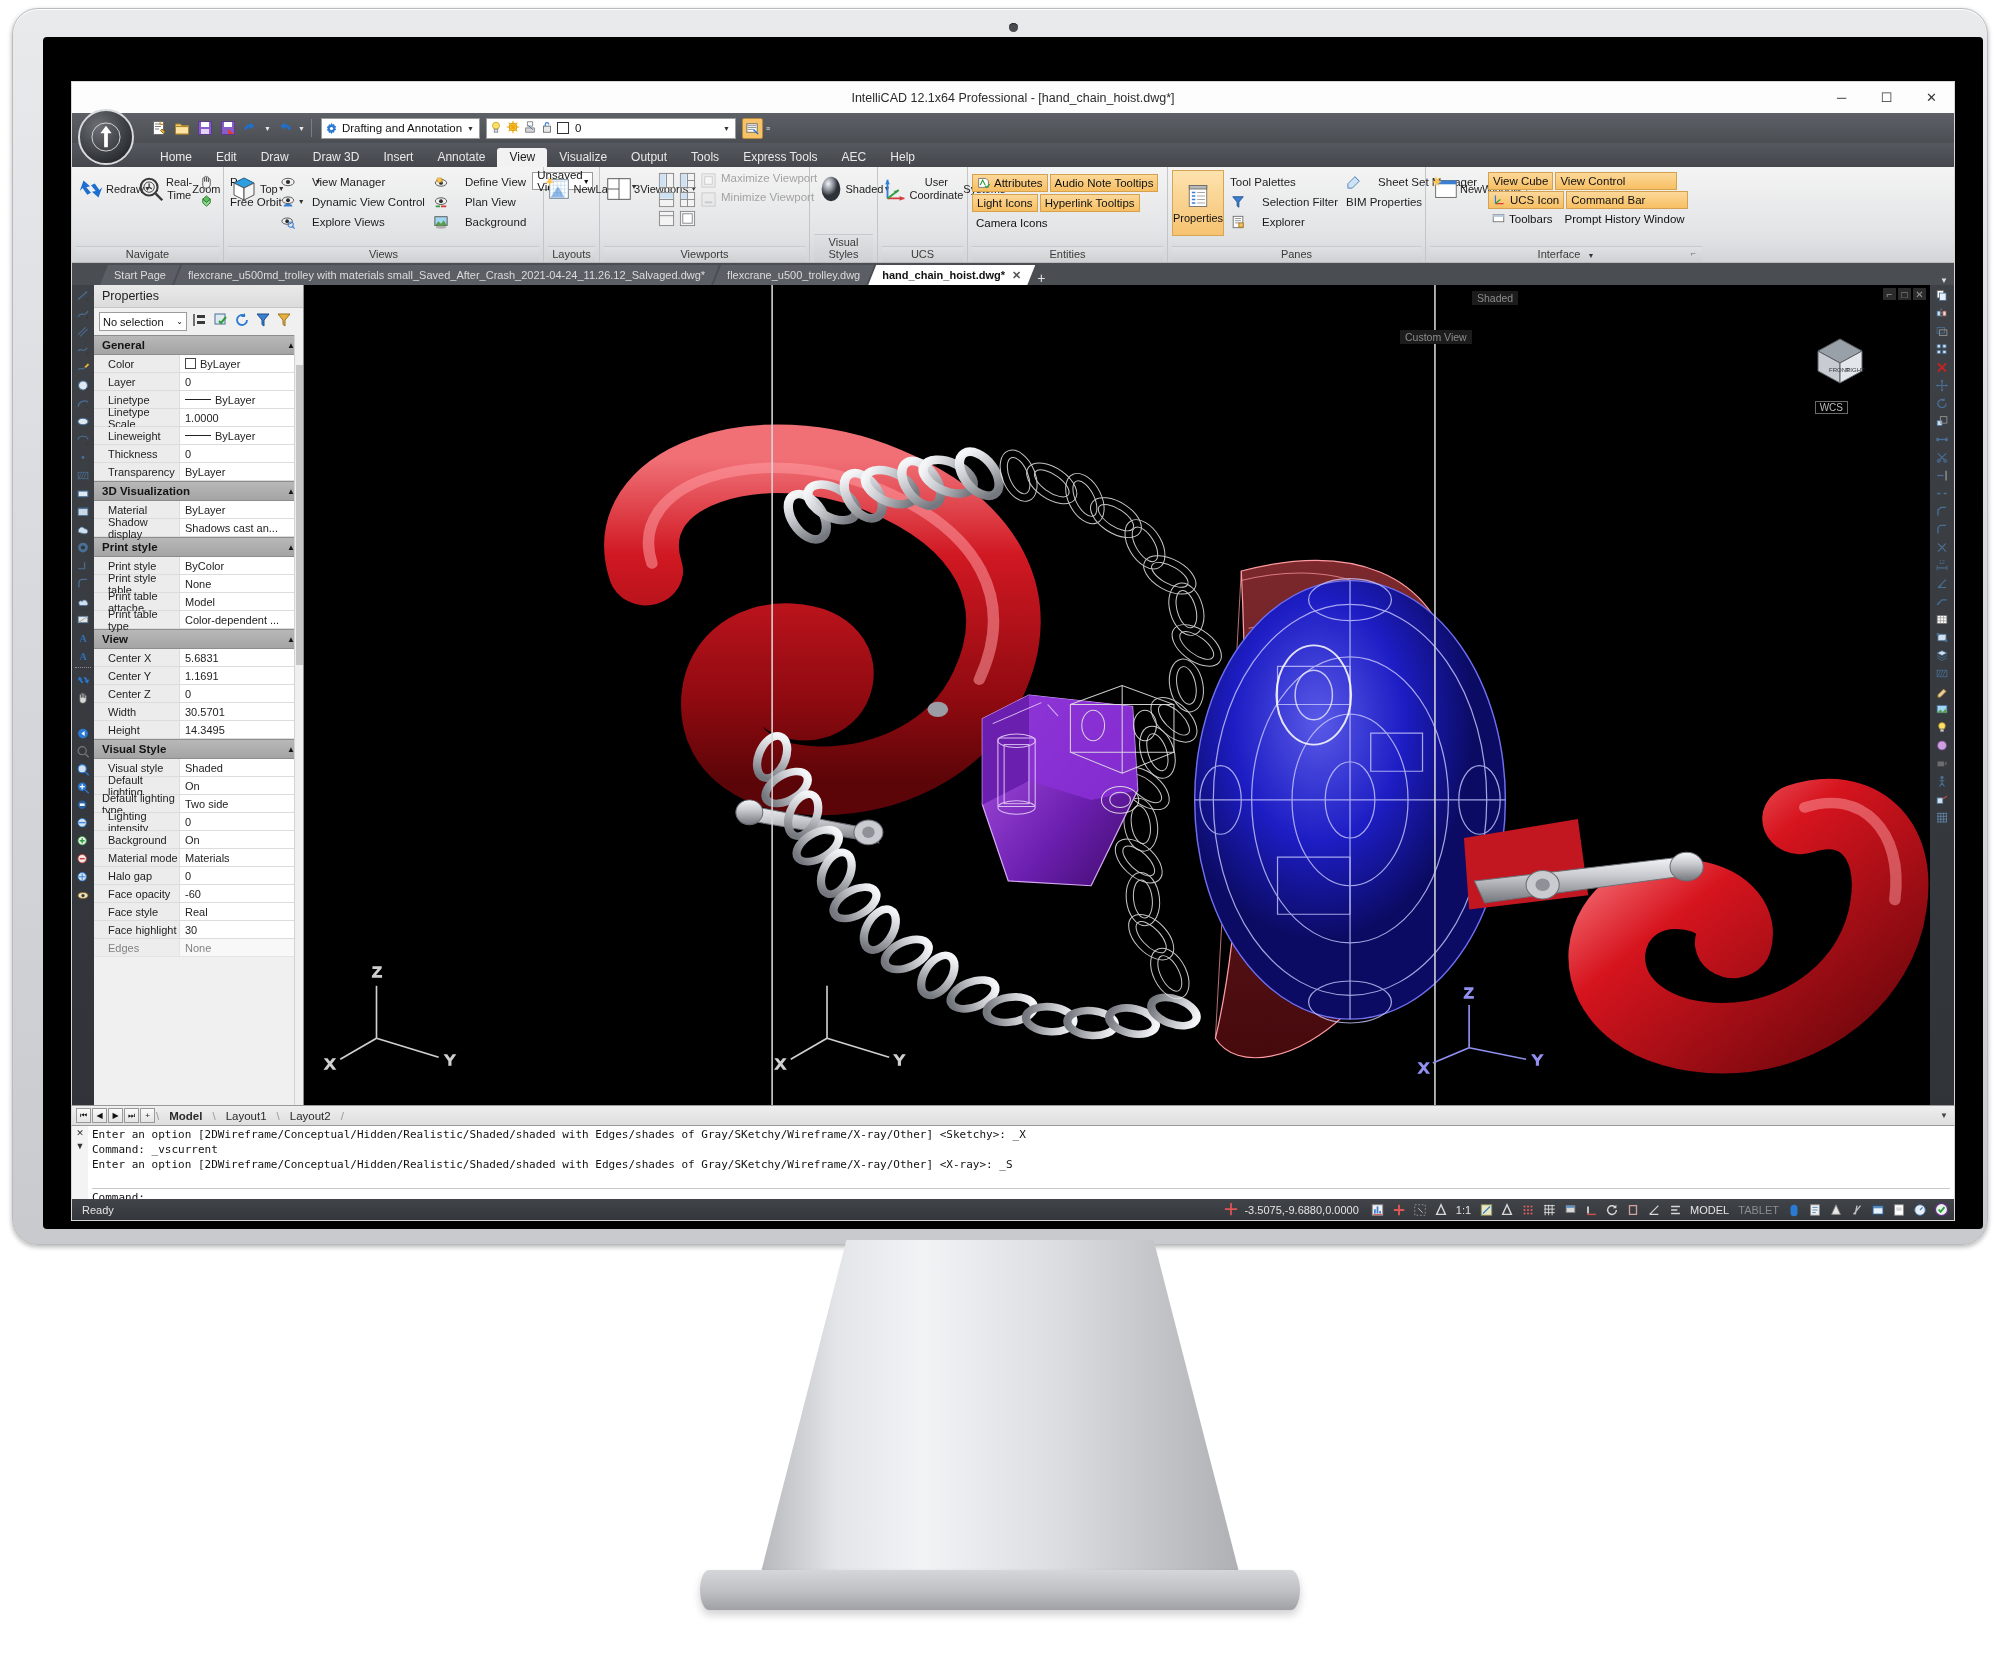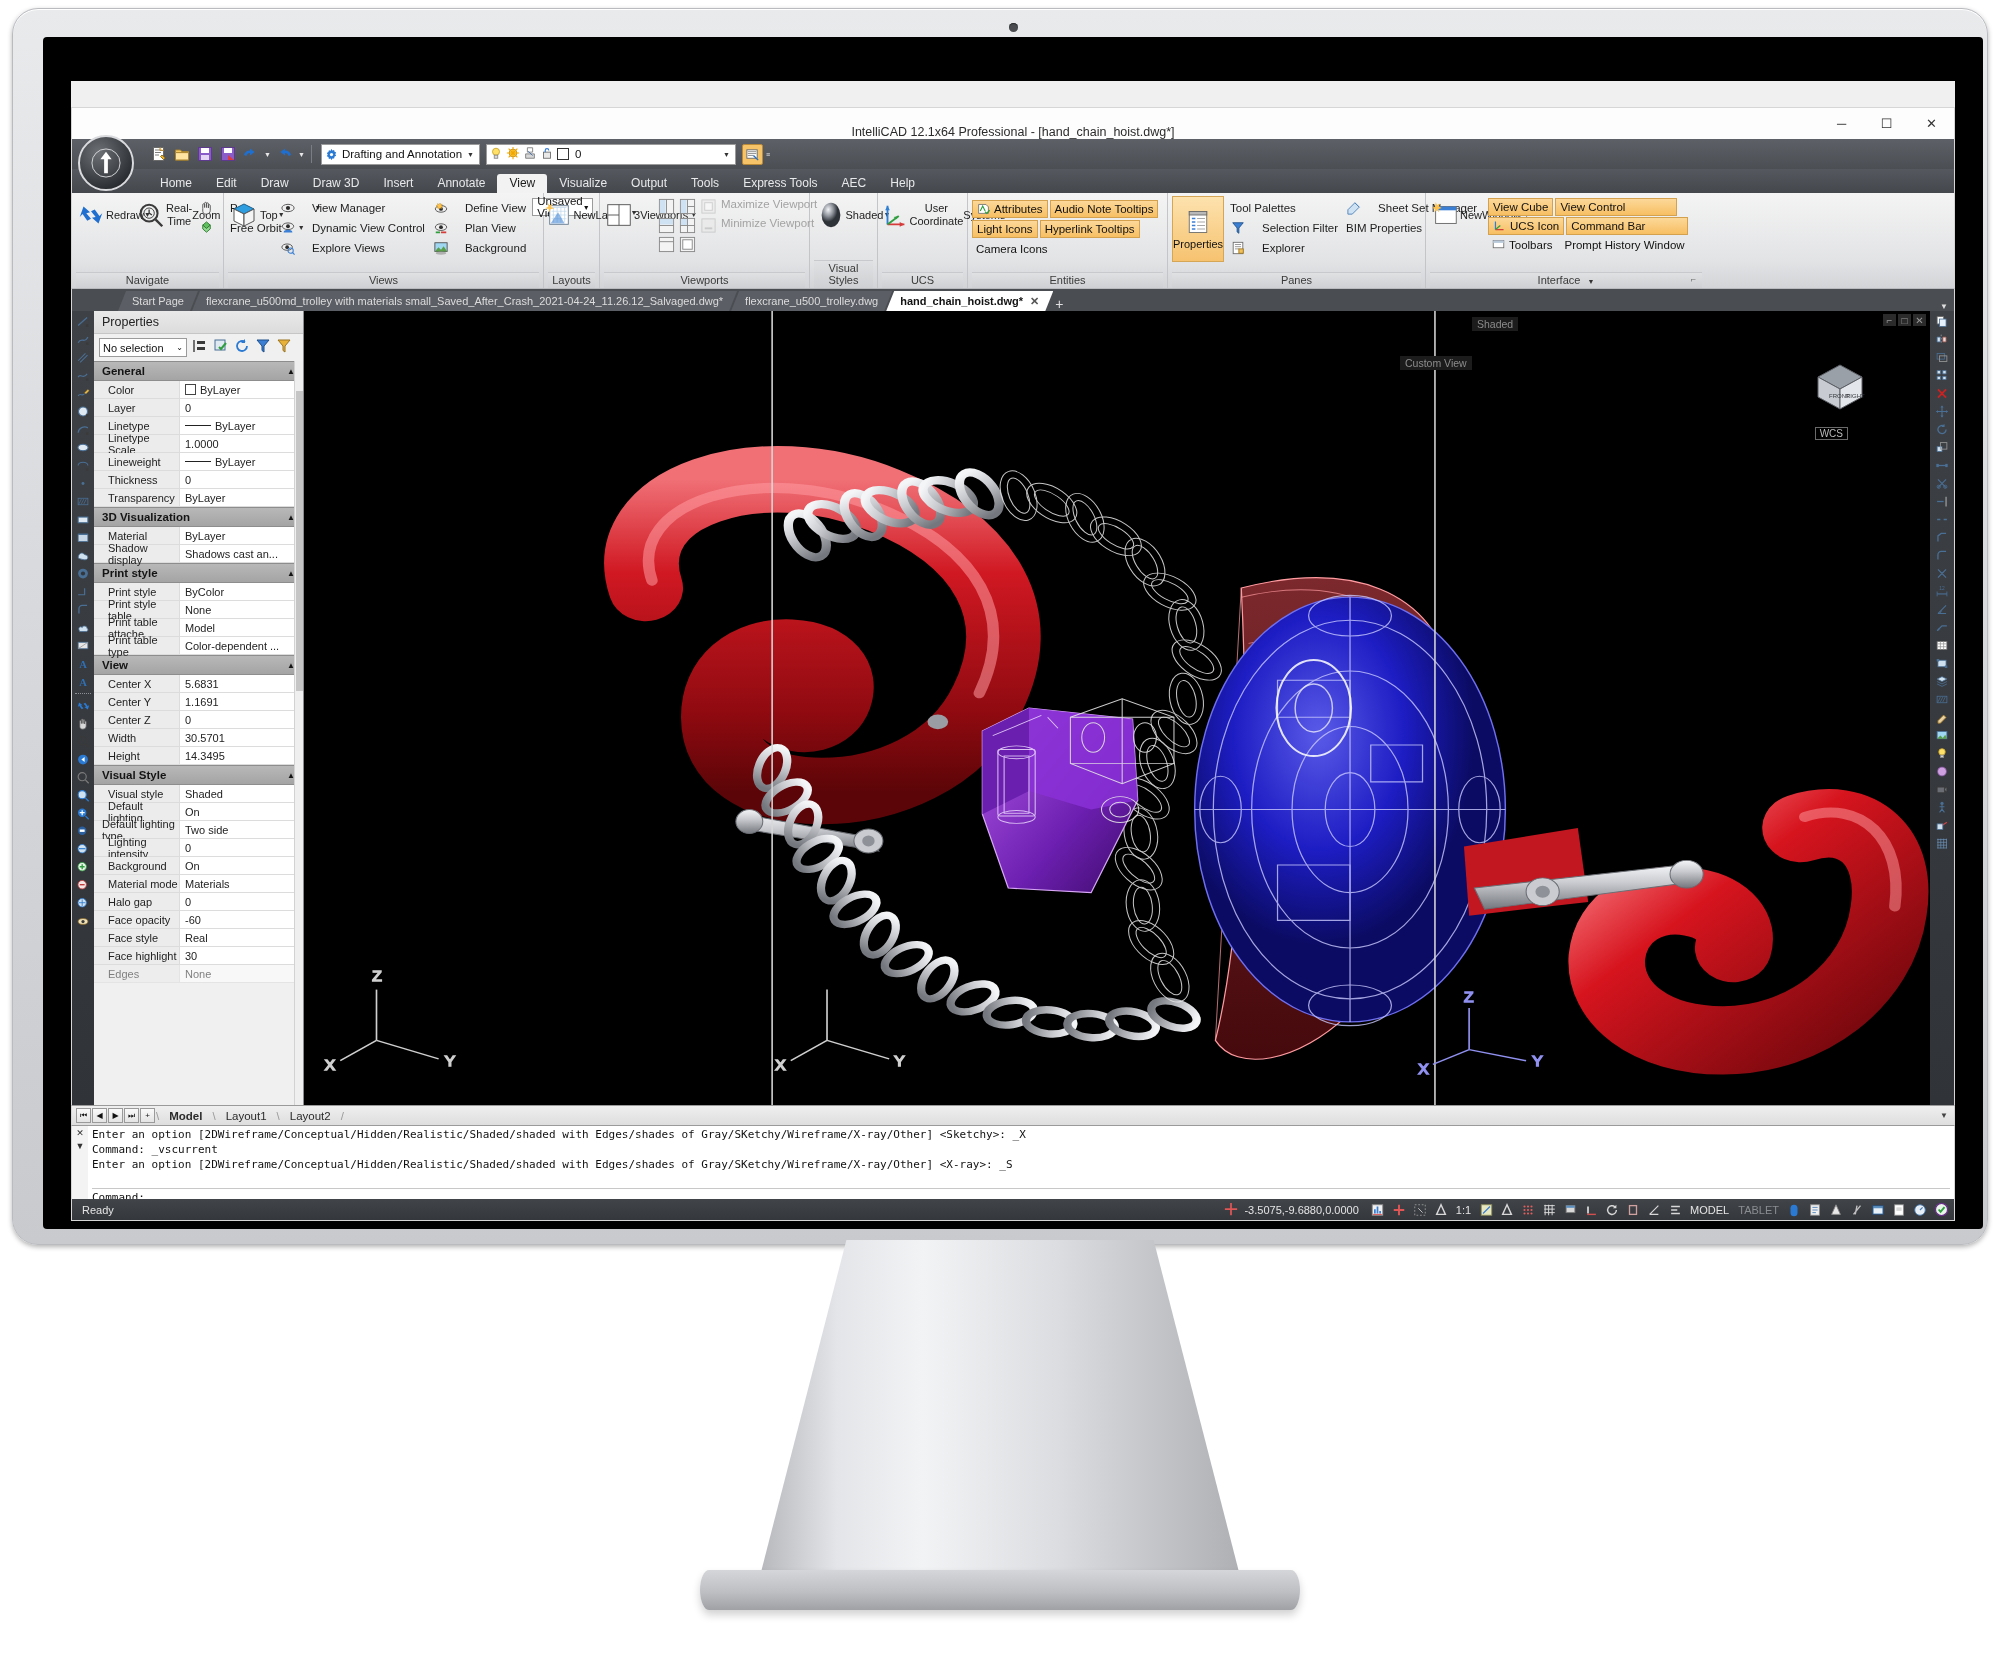--- a/index.html
+++ b/index.html
@@ -46,21 +46,21 @@
   
   #app {
     position: absolute; left: 28px; top: 44px; width: 1884px; height: 1140px;
     background: #f0f0f0; display: flex; flex-direction: column;
     font-size: 12px; color: #111;
   }
 
   
   .titlebar {
     height: 32px; background: #fdfdfd; border: 1px solid #d6d6d6; border-bottom: none;
-    display: flex; align-items: flex-end; position: relative; flex: 0 0 32px; margin-top: 26px;
+    display: flex; align-items: center; position: relative; flex: 0 0 32px;
   }
   .title-text {
     position: absolute; left: 0; right: 0; text-align: center;
     font-size: 12.5px; color: #2b2b2b;
   }
   .winbtns { margin-left: auto; display: flex; height: 100%; }
   .winbtn {
     width: 45px; height: 100%; display: flex; align-items: center; justify-content: center;
     font-size: 13px; color: #333;
   }
@@ -148,21 +148,21 @@
   .chipplain { font-size: 11.5px; padding: 1px 4px; height: 18px; display:flex; align-items:center; gap:4px; white-space: nowrap;}
   .propbig {
     background: linear-gradient(180deg,#fde2ae 0%,#f6c270 100%); border: 1px solid #d6a657;
     display: flex; flex-direction: column; align-items: center; justify-content: center;
     width: 52px; height: 66px; font-size: 11px;
   }
 
   
   .doctabs {
     height: 22px; background: #4a4d52; display: flex; align-items: flex-end;
-    padding-left: 46px; flex: 0 0 22px; border-left: 1px solid #d6d6d6; border-right: 1px solid #d6d6d6;
+    padding-left: 28px; flex: 0 0 22px; border-left: 1px solid #d6d6d6; border-right: 1px solid #d6d6d6;
     position: relative;
   }
   .dtab {
     height: 20px; padding: 0 14px; display: flex; align-items: center; gap: 7px;
     font-size: 11px; color: #dcdcdc; background: #5b5e64;
     clip-path: polygon(8px 0, 100% 0, calc(100% - 8px) 100%, 0 100%);
     margin-right: -6px;
   }
   .dtab.active { background: #fff; color: #111; font-weight: bold; }
   .dtab .x { font-size: 11px; color: #555; }

